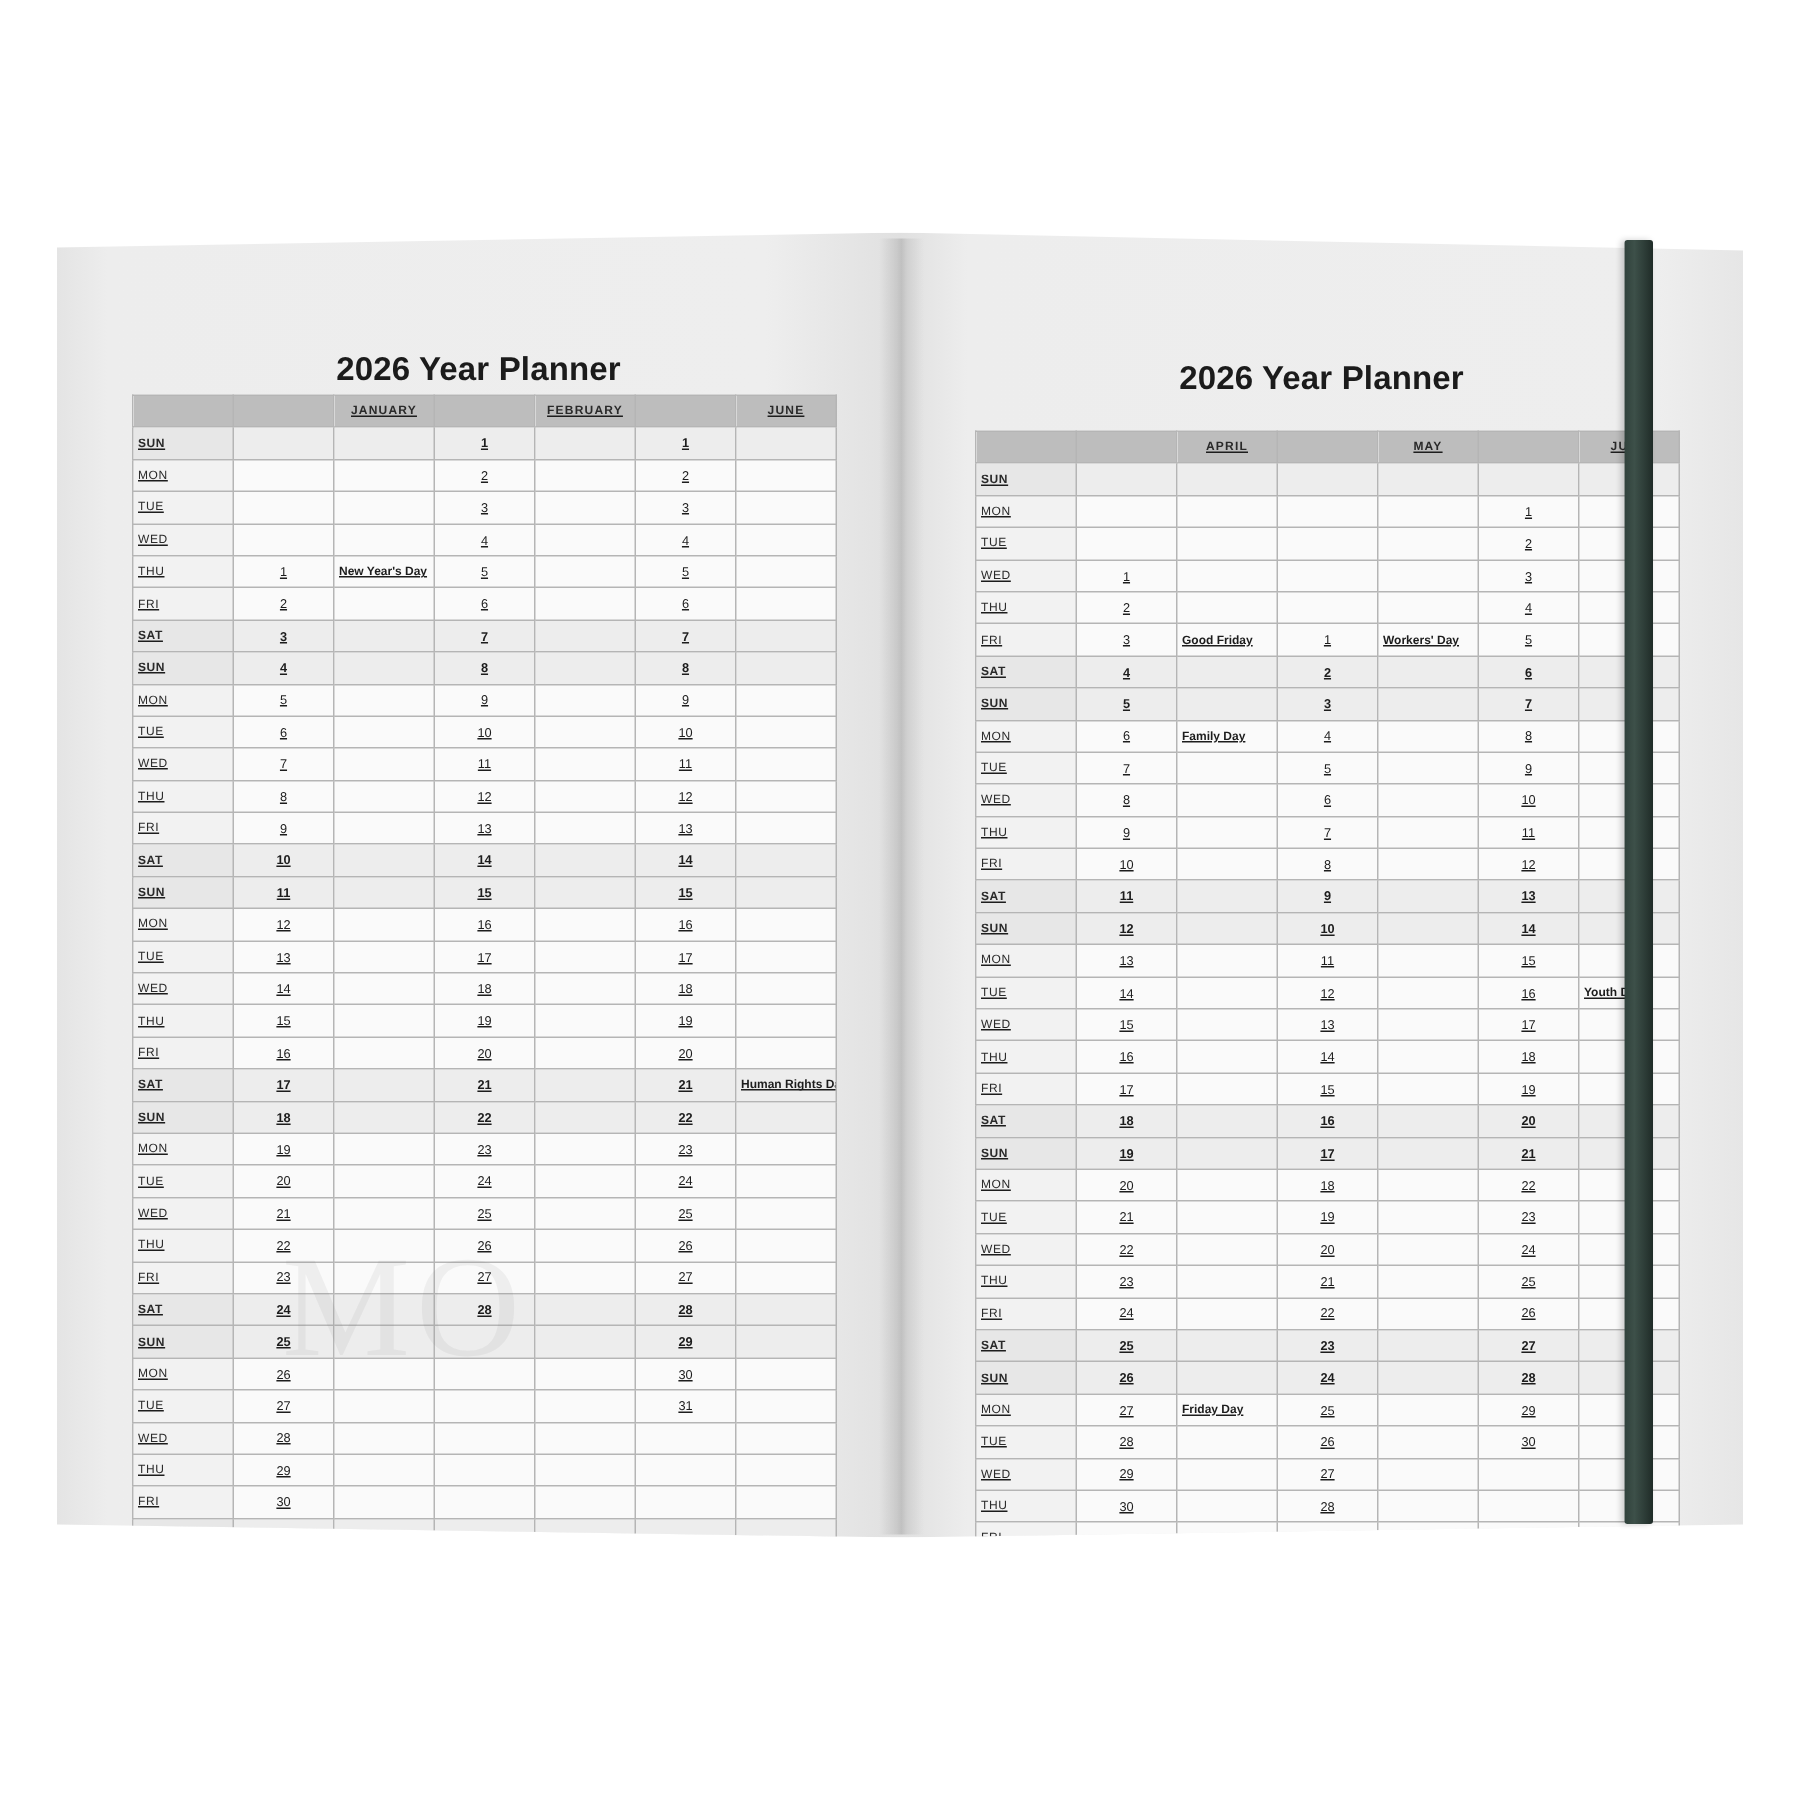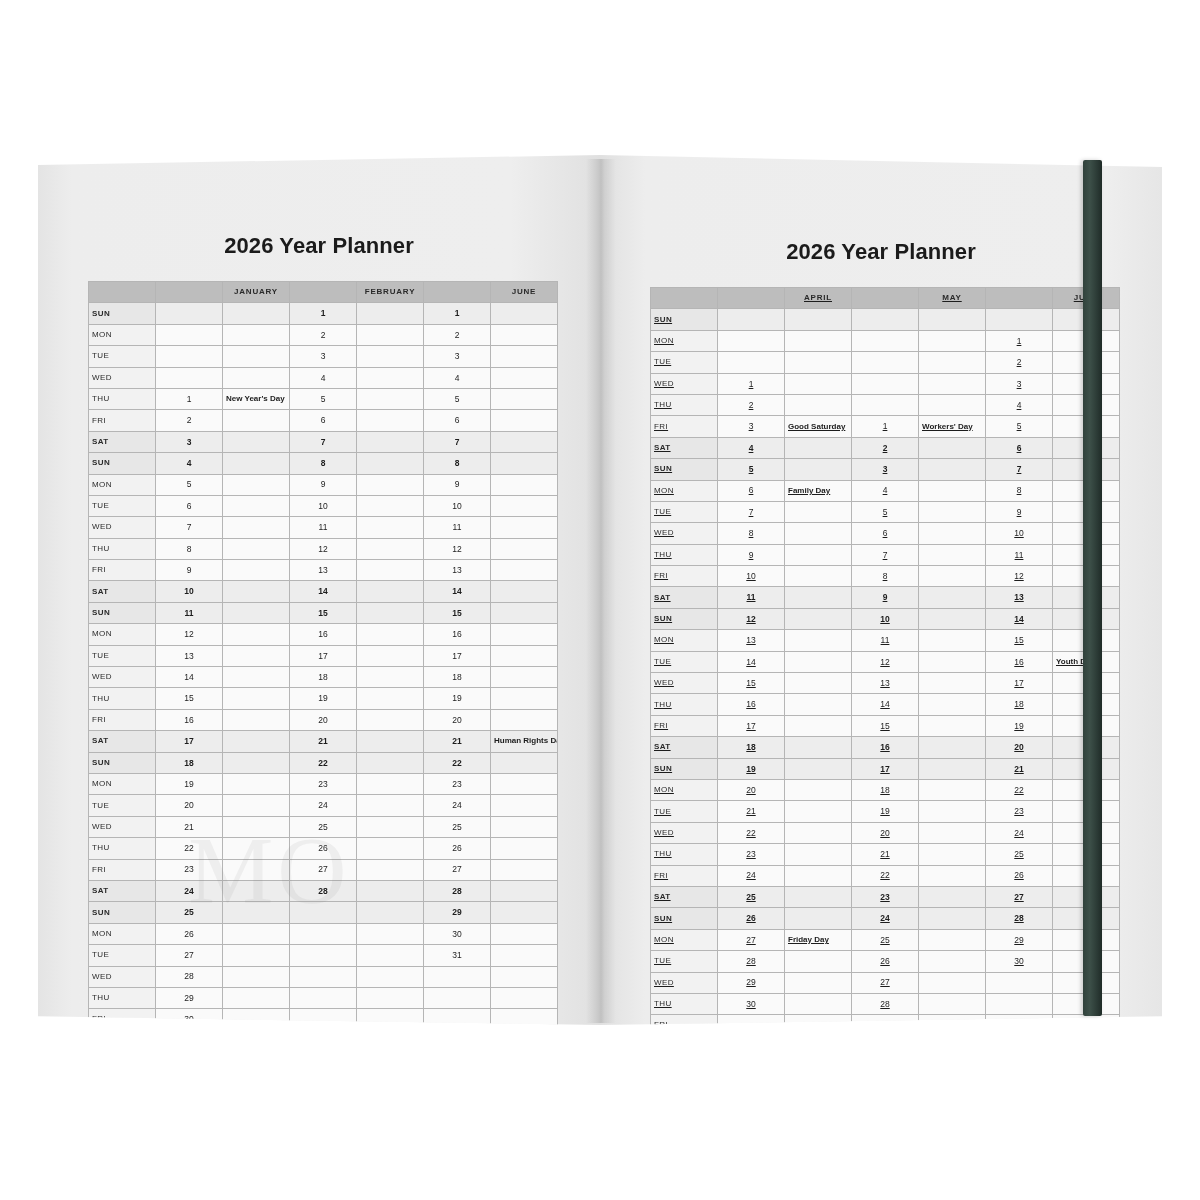--- a/index.html
+++ b/index.html
@@ -98,21 +98,21 @@
   .page-left .page-title { margin-top: 78px; }
   .page-right .page-title { margin-top: 84px; }
 
   table.planner {
     border-collapse: collapse;
     table-layout: fixed;
     font-size: 9px;
     color: #1d1d1d;
     background: #fbfbfb;
   }
-  .page-left table.planner { margin: 22px 0 0 50px; width: 470px; }
+  .page-left table.planner { margin: 4px 0 0 50px; width: 470px; text-decoration: underline; }
   .page-right table.planner { margin: 22px 0 0 50px; width: 470px; text-decoration: underline; }
 
   table.planner th, table.planner td {
     border: 1px solid #b5b5b5;
     height: 20.4px;
     padding: 0 3px;
     line-height: 1;
     overflow: hidden;
     white-space: nowrap;
   }
@@ -586,21 +586,21 @@
                 <td class="c-num">2</td>
                 <td class="c-note"></td>
                 <td class="c-num"></td>
                 <td class="c-note"></td>
                 <td class="c-num">4</td>
                 <td class="c-note"></td>
               </tr>
               <tr>
                 <td class="c-day">FRI</td>
                 <td class="c-num">3</td>
-                <td class="c-note note-text">Good Saturday</td>
+                <td class="c-note note-text">Good Friday</td>
                 <td class="c-num">1</td>
                 <td class="c-note note-text">Workers' Day</td>
                 <td class="c-num">5</td>
                 <td class="c-note"></td>
               </tr>
               <tr class="weekend">
                 <td class="c-day">SAT</td>
                 <td class="c-num">4</td>
                 <td class="c-note"></td>
                 <td class="c-num">2</td>

